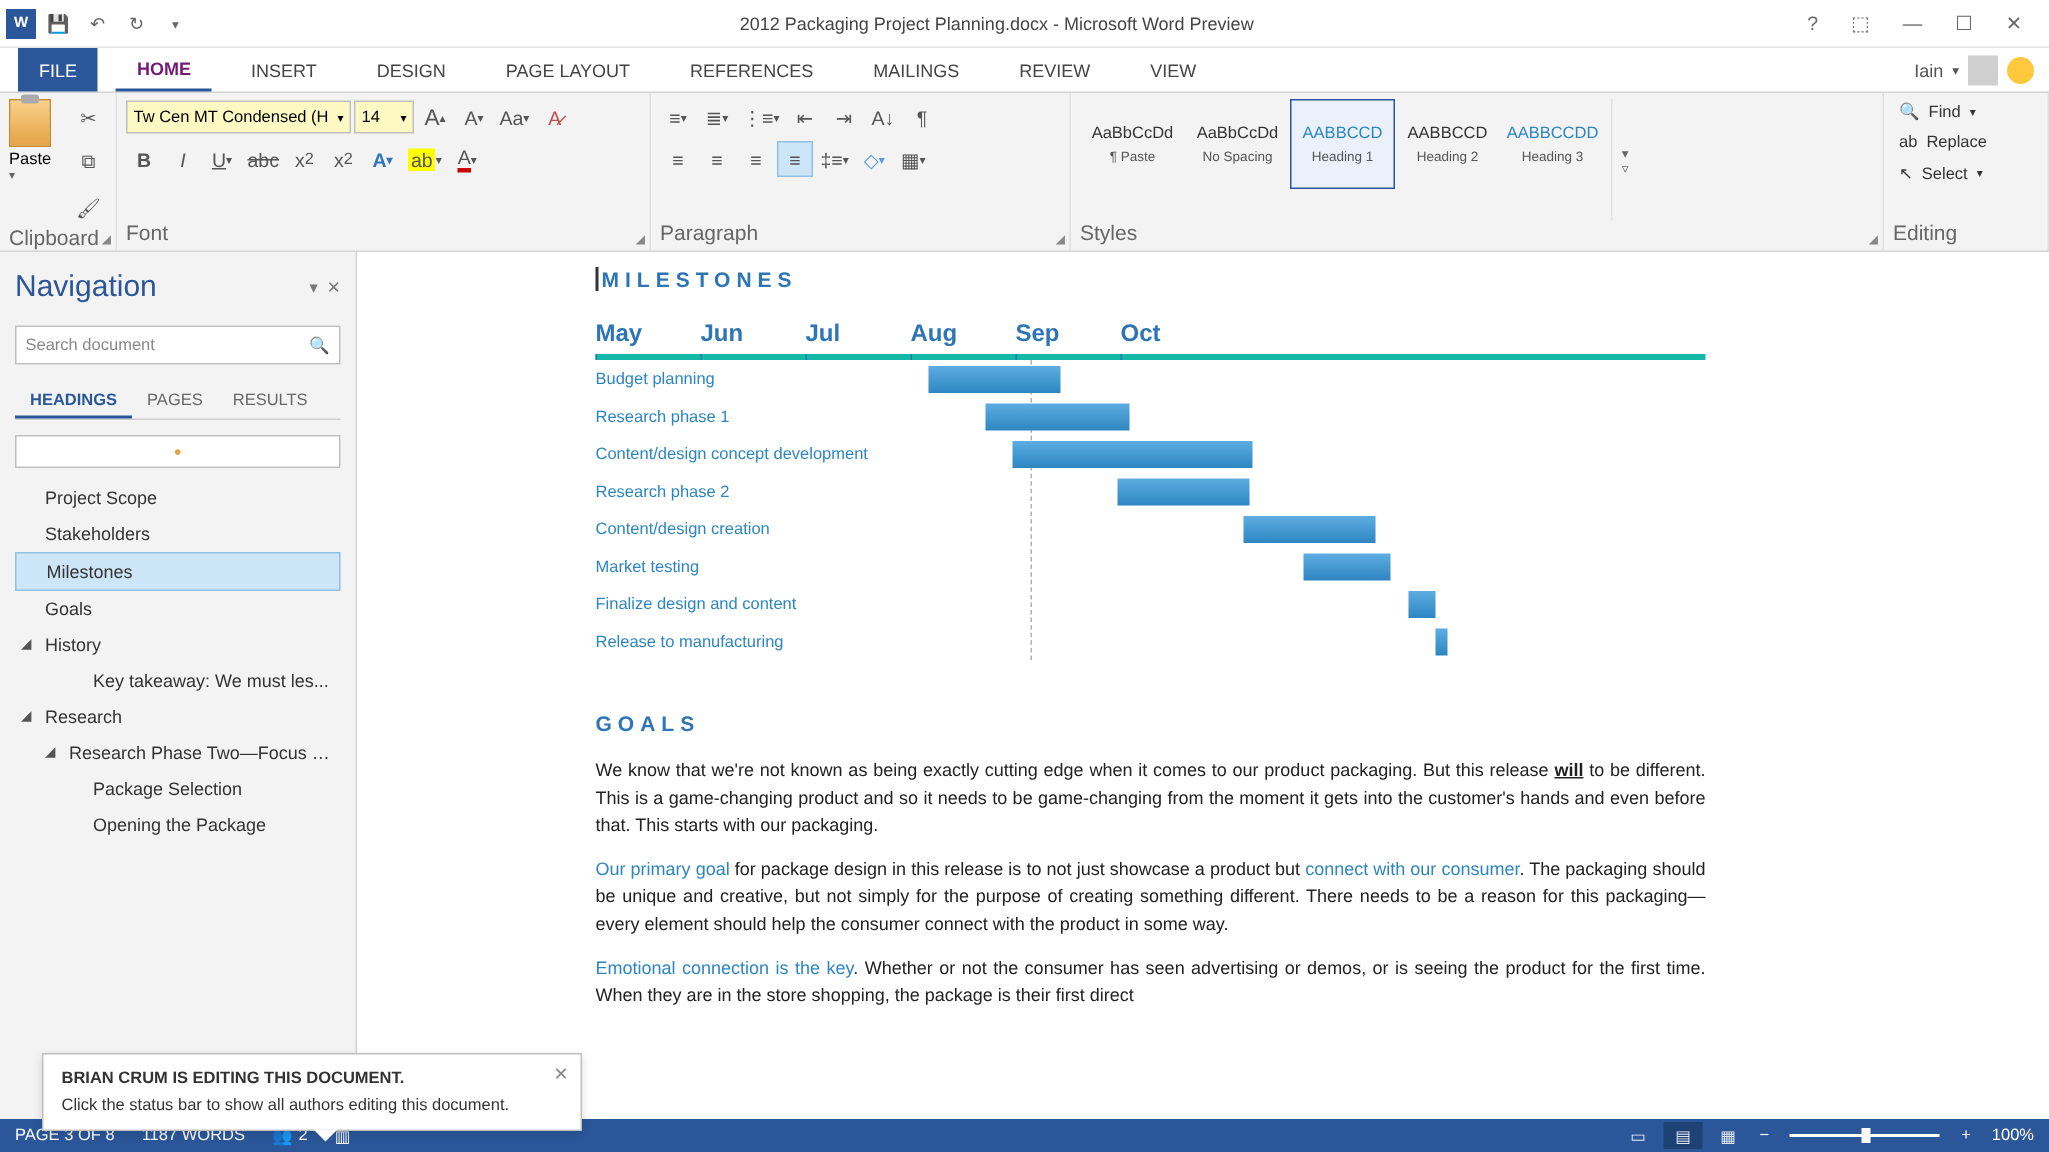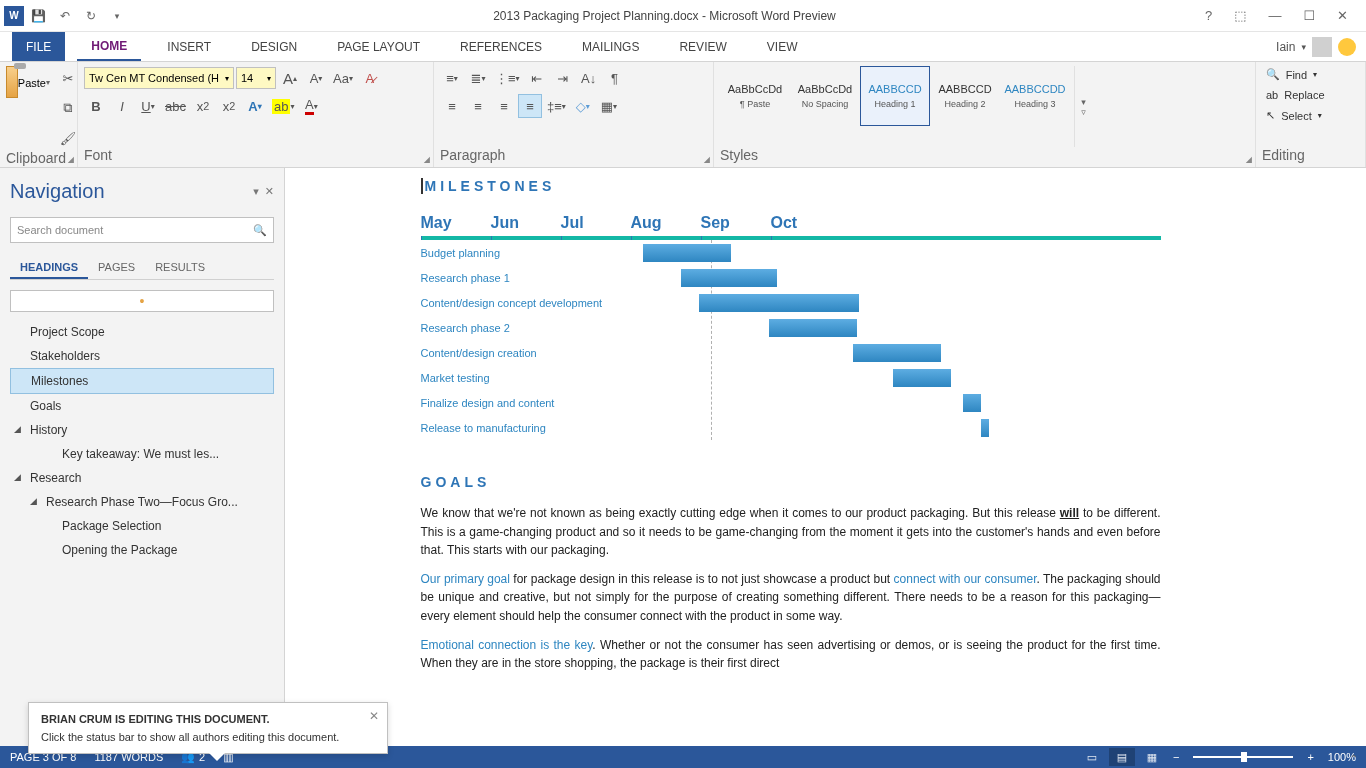--- a/index.html
+++ b/index.html
@@ -21,34 +21,34 @@
 .smiley { width: 18px; height: 18px; background: #ffc83d; border-radius: 50%; }
 .ribbon { height: 106px; background: #f3f3f3; border-bottom: 1px solid #d4d4d4; display: flex; }
 .ribbon-group { border-right: 1px solid #e0e0e0; padding: 4px 6px 2px; display: flex; flex-direction: column; justify-content: space-between; position: relative; }
 .ribbon-group-label { font-size: 14px; color: #666; text-align: left; padding-bottom: 2px; }
 .dialog-launcher { position: absolute; right: 3px; bottom: 3px; font-size: 8px; color: #888; cursor:pointer; }
 .rg-body { display: flex; flex-direction: column; gap: 4px; flex: 1; }
 .rg-row { display: flex; gap: 2px; align-items: center; }
 .rbtn { min-width: 24px; height: 24px; display: flex; align-items: center; justify-content: center; color: #555; font-size: 13px; cursor: pointer; padding: 0 3px; }
 .rbtn.active { background: #cde6f7; border: 1px solid #92c0e0; }
 .font-combo { height: 22px; border: 1px solid #c0c0c0; background: #fef9c3; font-size: 11px; padding: 0 4px; display: flex; align-items: center; justify-content: space-between; cursor: pointer; }
-.paste-btn { display: flex; align-items: center; width: 44px; cursor: pointer; }
+.paste-btn { display: flex; flex-direction: column; align-items: flex-start; width: 44px; cursor: pointer; }
 .paste-icon { width: 28px; height: 32px; background: linear-gradient(#f9d08b,#e5a344); border: 1px solid #c88a2d; position: relative; }
 .paste-icon::before { content:""; position:absolute; top:-4px; left:7px; width:12px; height:6px; background:#aaa; border-radius:2px; }
 .style-gallery { display: flex; }
 .style-item { width: 70px; height: 60px; border: 1px solid transparent; display: flex; flex-direction: column; align-items: center; justify-content: center; font-size: 10px; cursor: pointer; padding: 2px; }
 .style-item.sel { border: 1px solid #2b579a; background:#eaf1fb; }
 .style-preview { font-size: 11px; }
 .style-name { color: #555; margin-top: 4px; font-size: 9px; }
 .gallery-more { width: 18px; display: flex; flex-direction: column; justify-content: center; align-items: center; color: #666; font-size: 9px; cursor:pointer; border-left: 1px solid #e0e0e0; }
 .editing-group { width: 110px; }
 .editing-item { display: flex; align-items: center; gap: 6px; font-size: 11px; color: #333; padding: 2px 4px; cursor: pointer; }
 .ribbon-collapse { position: absolute; right: 8px; bottom: 4px; font-size: 10px; color: #666; cursor:pointer; }
 .main-area { display: flex; height: calc(768px - 32px - 30px - 106px - 22px); }
-.nav-pane { width: 285px; background: #f3f3f3; border-right: 1px solid #d4d4d4; padding: 12px 10px 0; overflow: hidden; position: relative; }
+.nav-pane { width: 238px; background: #f3f3f3; border-right: 1px solid #d4d4d4; padding: 12px 10px 0; overflow: hidden; position: relative; }
 .nav-title { font-size: 20px; color: #2b579a; font-weight: 300; display: flex; align-items: center; justify-content: space-between; }
 .nav-title-controls { font-size: 11px; color: #777; display:flex; gap:6px; }
 .nav-search { margin-top: 14px; height: 26px; border: 1px solid #c0c0c0; background: #fff; display: flex; align-items: center; padding: 0 6px; font-size: 11px; color: #888; justify-content: space-between; }
 .nav-tabs { display: flex; margin-top: 14px; border-bottom: 1px solid #d0d0d0; }
 .nav-tab { font-size: 11px; padding: 4px 10px; color: #666; cursor: pointer; }
 .nav-tab.active { color: #2b579a; font-weight: 700; border-bottom: 2px solid #2b579a; }
 .jump-box { margin-top: 10px; height: 22px; border: 1px solid #c0c0c0; background:#fff; text-align: center; color: #e5a344; font-size: 14px; line-height: 20px; }
 .nav-tree { margin-top: 8px; font-size: 12px; color: #333; }
 .nav-item { padding: 5px 6px 5px 20px; cursor: pointer; white-space: nowrap; overflow: hidden; text-overflow: ellipsis; }
 .nav-item.sel { background: #cde6f7; border: 1px solid #92c0e0; }
@@ -92,21 +92,21 @@
 <body>
 
 <div class="titlebar">
   <div class="qat">
     <div class="word-icon">W</div>
     <div class="qat-icon">💾</div>
     <div class="qat-icon">↶</div>
     <div class="qat-icon">↻</div>
     <div class="qat-icon" style="font-size:9px;">▾</div>
   </div>
-  <div class="title">2013 Packaging Project Planning.docx - Microsoft Word Preview</div>
+  <div class="title">2012 Packaging Project Planning.docx - Microsoft Word Preview</div>
   <div class="wincontrols">
     <span>?</span>
     <span>⬚</span>
     <span>—</span>
     <span>☐</span>
     <span>✕</span>
   </div>
 </div>
 
 <div class="tabs-row">

